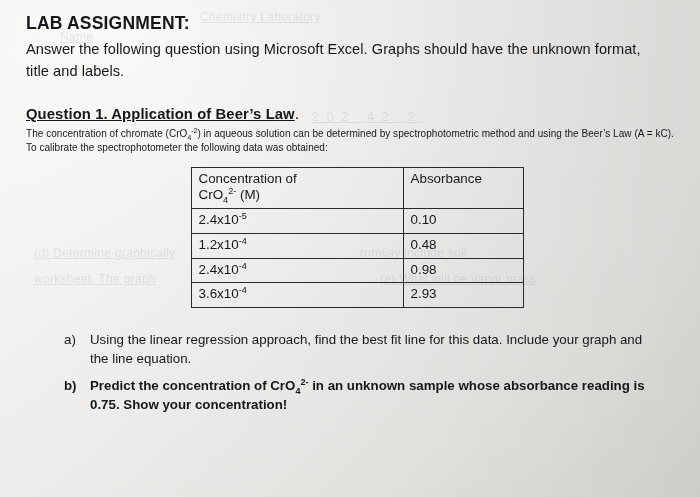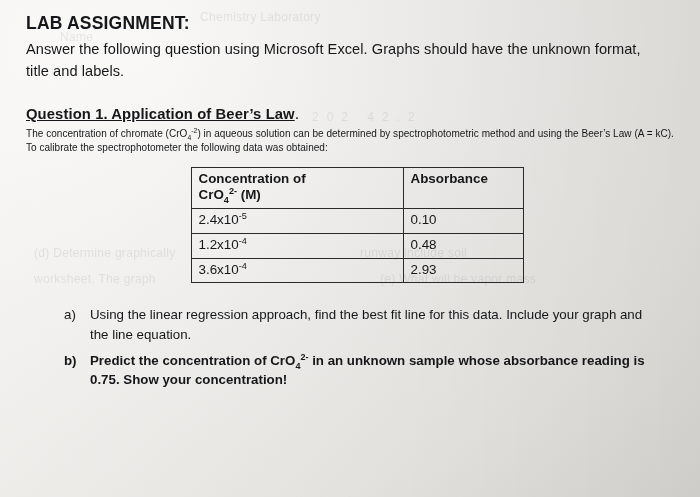--- a/index.html
+++ b/index.html
@@ -83,21 +83,21 @@
   table.data td, table.data th {
     border: 1px solid #2a2a2a;
     font-size: 13.4px;
     font-weight: normal;
     text-align: left;
     padding: 3px 8px 4px 7px;
     vertical-align: top;
     line-height: 1.25;
   }
   table.data th {
-    font-weight: bold;
+    font-weight: normal;
   }
   .col-conc { width: 196px; }
   .col-abs  { width: 104px; }
   .hdr-two-line { line-height: 1.35; }
   
   ol.items {
     list-style: none;
     margin: 22px 0 0 0;
     padding: 0 30px 0 38px;
   }
@@ -117,20 +117,21 @@
     font-weight: bold;
   }
   
   .ghost {
     position: absolute;
     color: rgba(60,60,70,0.10);
     font-size: 12px;
     letter-spacing: 0.3px;
     white-space: nowrap;
     pointer-events: none;
+    text-decoration: underline;
   }
   .ghost.g1 { top: 10px;  left: 200px; }
   .ghost.g2 { top: 30px;  left: 60px; }
   .ghost.g3 { top: 88px;  left: 300px; letter-spacing: 8px; }
   .ghost.g4 { top: 110px; left: 312px; letter-spacing: 8px; }
   .ghost.g5 { top: 246px; left: 34px; }
   .ghost.g6 { top: 246px; left: 360px; }
   .ghost.g7 { top: 272px; left: 34px; }
   .ghost.g8 { top: 272px; left: 380px; }
 </style>
@@ -172,20 +173,24 @@
         </tr>
       </thead>
       <tbody>
         <tr>
           <td><span>2.4x10</span><sup>-5</sup></td>
           <td>0.10</td>
         </tr>
         <tr>
           <td><span>1.2x10</span><sup>-4</sup></td>
           <td>0.48</td>
+        </tr>
+        <tr>
+          <td><span>2.4x10</span><sup>-4</sup></td>
+          <td>0.98</td>
         </tr>
         <tr>
           <td><span>3.6x10</span><sup>-4</sup></td>
           <td>2.93</td>
         </tr>
       </tbody>
     </table>
   </div>
 
   <ol class="items">

